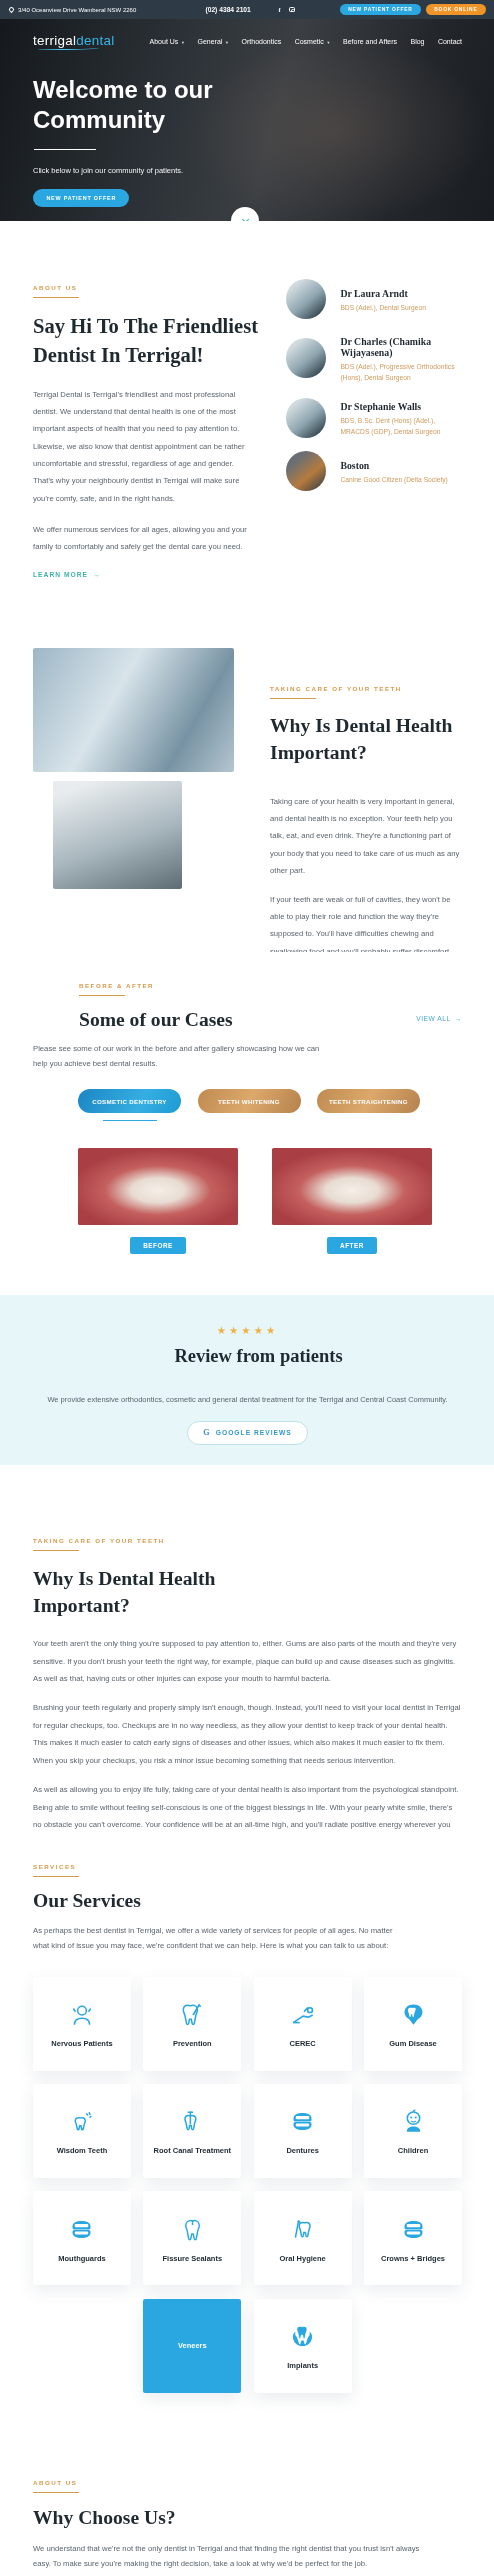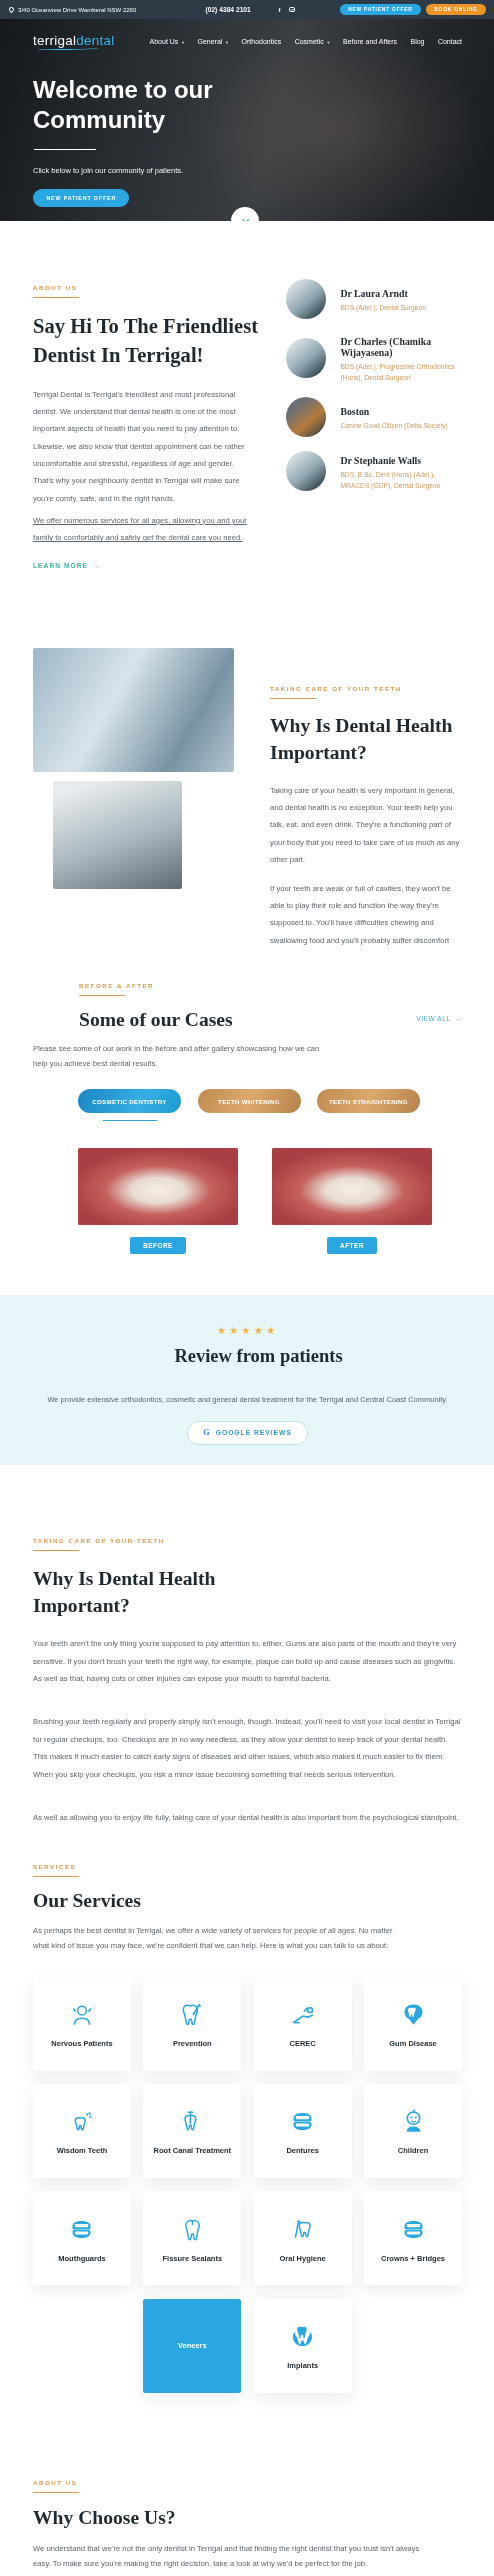--- a/index.html
+++ b/index.html
@@ -47,40 +47,40 @@
   .serif-h { font-family:"Liberation Serif", serif; font-weight:bold; color:#1f2930; }
   .body-p { font-size:7.7px; line-height:2.25; color:#5a646d; }
   .link-teal { font-size:6.7px; font-weight:bold; letter-spacing:1px; color:#3fb3a4; cursor:pointer; background:none; border:none; display:inline-flex; gap:5.2px; align-items:center; }
   .link-blue { font-size:6.7px; letter-spacing:0.5px; color:#4aa9d8; cursor:pointer; background:none; border:none; display:inline-flex; gap:4.1px; align-items:center; }
 
   
   .about { height:422px; padding:63px 33px 0; display:flex; gap:26px; }
   .about-left { width:227px; }
   .about-left h2 { font-size:20.6px; line-height:1.45; margin-top:13.4px; }
   .about-left .body-p { margin-top:14.4px; width:216px; }
-  .about-left .p2 { margin-top:5px;text-decoration:underline; }
+  .about-left .p2 { margin-top:14px; }
   .about .link-teal { margin-top:15.5px; }
   .doctors { margin-top:-5.2px; flex:1; display:flex; flex-direction:column; gap:13.4px; }
   .doc { display:flex; gap:14.4px; align-items:center; }
   .doc-photo { width:40px; height:40px; border-radius:50%; flex:none;
      background:linear-gradient(140deg,#cfd9de 20%,#8fa6b0 55%,#31424c 90%); }
   .doc-photo.dog { background:linear-gradient(140deg,#6b6f73 25%,#b57b3e 60%,#3a3f44 95%); }
   .doc h3 { font-size:9.8px; margin-top:4.1px; }
   .doc .creds { margin-top:4.1px; font-size:6.7px; line-height:1.6; color:#cf9a5c; max-width:155px; }
 
   
   .teethcare { height:309px; padding:5.2px 33px 0; display:flex; gap:31px; }
   .tc-photos { width:206px; position:relative; }
   .photo1 { width:201px; height:124px; border-radius:2.1px;
      background:linear-gradient(120deg,#9db6c6 0%,#d8e4ea 40%,#7793a3 75%,#b4c6d0 100%); }
   .photo2 { width:129px; height:108px; margin:9.3px 0 0 19.6px; border-radius:2.1px;
      background:linear-gradient(160deg,#e8ecee 10%,#aab8bf 55%,#5d6b73 100%); }
   .tc-text { flex:1; padding-top:37px; }
   .tc-text h2 { font-size:19.6px; line-height:1.4; margin-top:12.4px; }
-  .tc-text .body-p { margin-top:15px; }
+  .tc-text .body-p { margin-top:26px; }
   .tc-text .p2 { margin-top:11.3px; }
 
   
   .cases { height:343px; padding:30px 33px 0; }
   .cases-head { display:flex; align-items:center;margin-left:46px; }
   .cases-head h2 { font-size:19.6px; margin-top:12.4px; }
   .cases-head .link-blue { margin-left:auto; margin-top:24px; }
   .cases .body-p { margin-top:10.3px; max-width:289px; line-height:2; }
   .tabs { display:flex; gap:16.5px; margin:17.5px 0 0 45px; }
   .tab { width:103px; height:24px; border-radius:12px; border:none; color:#fff; font-size:6.2px; font-weight:bold; letter-spacing:0.3px; cursor:pointer; }
@@ -98,21 +98,21 @@
   .stars { color:#f0b13f; font-size:10.3px; letter-spacing:3.1px; }
   .review h2 { font-size:18.5px; margin-top:10.3px;padding-left:22px; }
   .review .body-p { margin-top:25px; font-size:7.5px; line-height:2; }
   .greviews { margin-top:13.4px; background:#fff; border:0.5px solid #bfe1ea; border-radius:12.4px; padding:6.7px 15.5px; font-size:6.7px; font-weight:bold; letter-spacing:1px; color:#3398c9; cursor:pointer; display:inline-flex; align-items:center; gap:5.2px; }
   .g-ico { color:#4285f4; font-weight:bold; font-size:8.2px; font-family:"Liberation Serif",serif; }
 
   
   .dhealth { height:368px; padding:72px 33px 0; }
   .dhealth h2 { font-size:19.6px; line-height:1.4; margin-top:13.4px; max-width:185px; }
   .dhealth .body-p { margin-top:15.5px; line-height:2.3; }
-  .dhealth .pn { margin-top:25px; }
+  .dhealth .pn { margin-top:11px; }
 
   
   .services { height:613px; padding:30px 33px 0; }
   .services h2 { font-size:19.6px; margin-top:12.4px; }
   .services .body-p { margin-top:11.3px; max-width:361px; line-height:2; }
   .svc-grid { margin-top:23px; display:grid; grid-template-columns:repeat(4,1fr); gap:13.4px 12.4px; }
   .svc-card { background:#fff; border-radius:2.1px; box-shadow:0 5.2px 15.5px rgba(60,80,95,.10); height:94px; display:flex; flex-direction:column; align-items:center; justify-content:center; gap:9.3px; cursor:pointer; }
   .svc-card .lbl { font-size:7.5px; font-weight:bold; color:#232e36; text-align:center; padding:0 4.1px; }
   .svc-ico { width:30px; height:30px; display:flex; align-items:center; justify-content:center; }
   .svc-card.featured { background:#2aa7e0; }
@@ -189,31 +189,31 @@
         </div>
     </div>
     <div class="doc">
       <div class="doc-photo"></div>
       <div>
           <h3 class="serif-h">Dr Charles (Chamika Wijayasena)</h3>
       <div class="creds">BDS (Adel.), Progressive Orthodontics (Hons), Dental Surgeon</div>
         </div>
     </div>
     <div class="doc">
+      <div class="doc-photo"></div>
+      <div>
+          <h3 class="serif-h">Dr Stephanie Walls</h3>
+      <div class="creds">BDS, B.Sc. Dent (Hons) (Adel.), MRACDS (GDP), Dental Surgeon</div>
+        </div>
+    </div>
+    <div class="doc">
       <div class="doc-photo dog"></div>
       <div>
           <h3 class="serif-h">Boston</h3>
       <div class="creds">Canine Good Citizen (Delta Society)</div>
-        </div>
-    </div>
-    <div class="doc">
-      <div class="doc-photo"></div>
-      <div>
-          <h3 class="serif-h">Dr Stephanie Walls</h3>
-      <div class="creds">BDS, B.Sc. Dent (Hons) (Adel.), MRACDS (GDP), Dental Surgeon</div>
         </div>
     </div>
   </div>
 </div>
 
 <div class="teethcare sec">
   <div class="tc-photos">
     <div class="photo1"></div>
     <div class="photo2"></div>
   </div>

